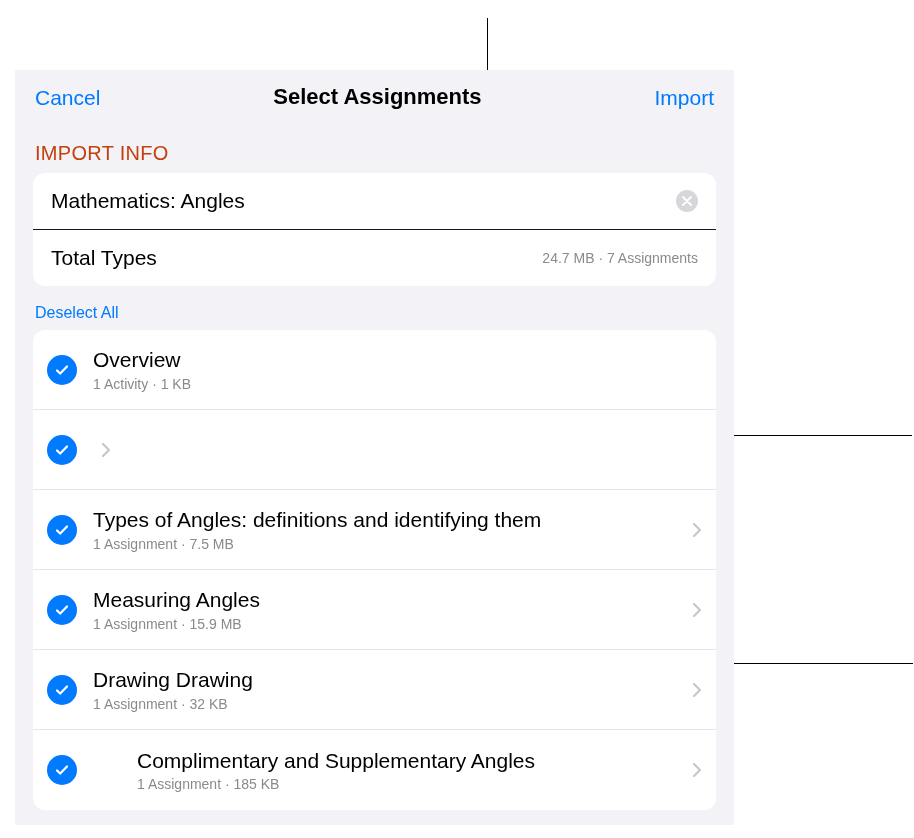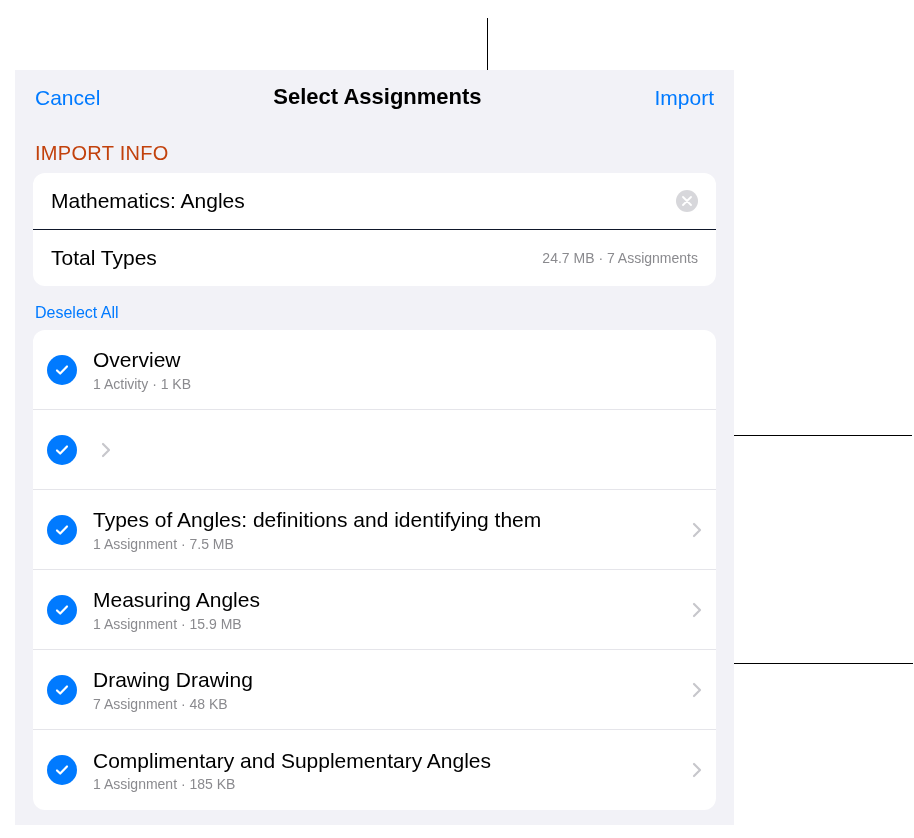--- a/index.html
+++ b/index.html
@@ -93,21 +93,21 @@
       font-size: 14px;
       color: #8a8a8e;
     }
     .assignment-row {
       display: flex;
       align-items: center;
       padding: 14px 14px 14px 14px;
       border-bottom: 1px solid #e5e5ea;
       min-height: 80px;
     }
-    .assignment-row:last-child { border-bottom: none; }
+    .assignment-row:last-child { border-bottom: none; gap: 44px; }
     .check-circle {
       width: 30px;
       height: 30px;
       border-radius: 50%;
       background: #007aff;
       display: flex;
       align-items: center;
       justify-content: center;
       flex-shrink: 0;
       margin-right: 16px;
@@ -238,21 +238,21 @@
         </div>
       </div>
       <div class="assignment-row">
         <div class="check-circle">
           <svg viewBox="0 0 16 16">
             <path d="M3 8.5 L6.2 11.5 L13 4.5" stroke="#ffffff" stroke-width="2.2" fill="none" stroke-linecap="round" stroke-linejoin="round"></path>
           </svg>
         </div>
         <div class="assignment-text">
           <div class="assignment-title">Drawing Drawing</div>
-          <div class="assignment-sub">7 Assignment · 48 KB</div>
+          <div class="assignment-sub">1 Assignment · 32 KB</div>
         </div>
         <div class="chevron">
           <svg viewBox="0 0 10 16">
             <path d="M2 2 L8 8 L2 14" stroke="#c7c7cc" stroke-width="2.2" fill="none" stroke-linecap="round" stroke-linejoin="round"></path>
           </svg>
         </div>
       </div>
       <div class="assignment-row">
         <div class="check-circle">
           <svg viewBox="0 0 16 16">

